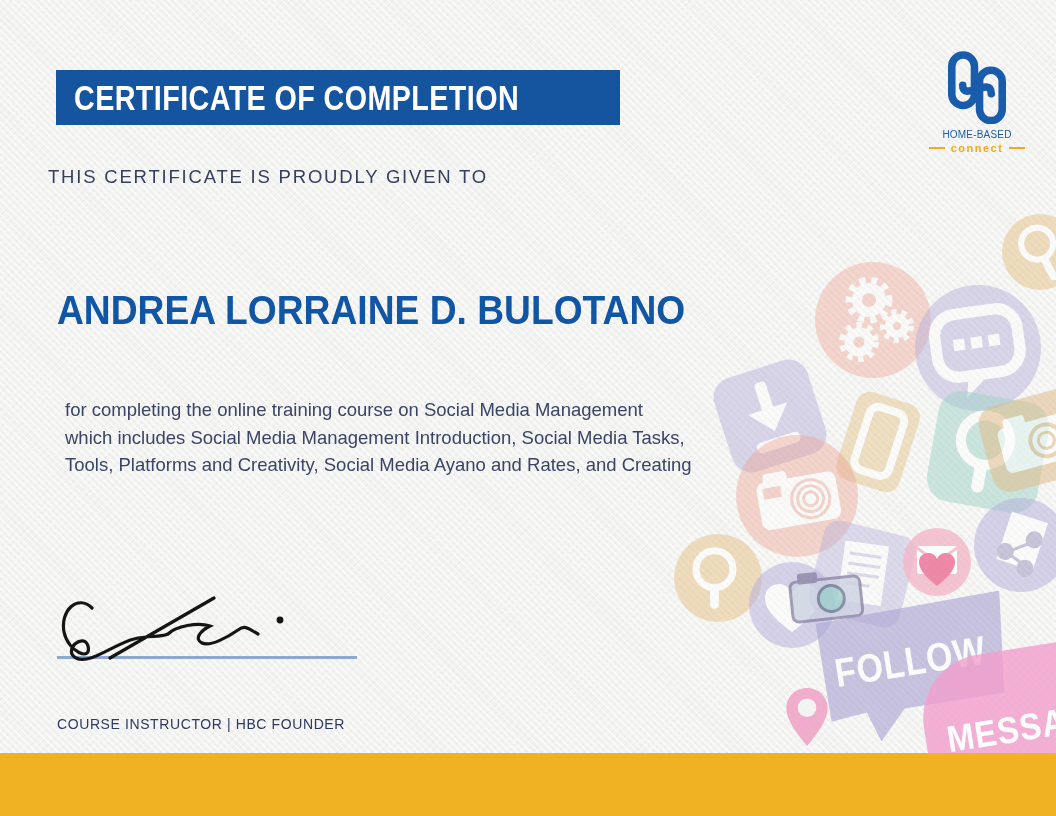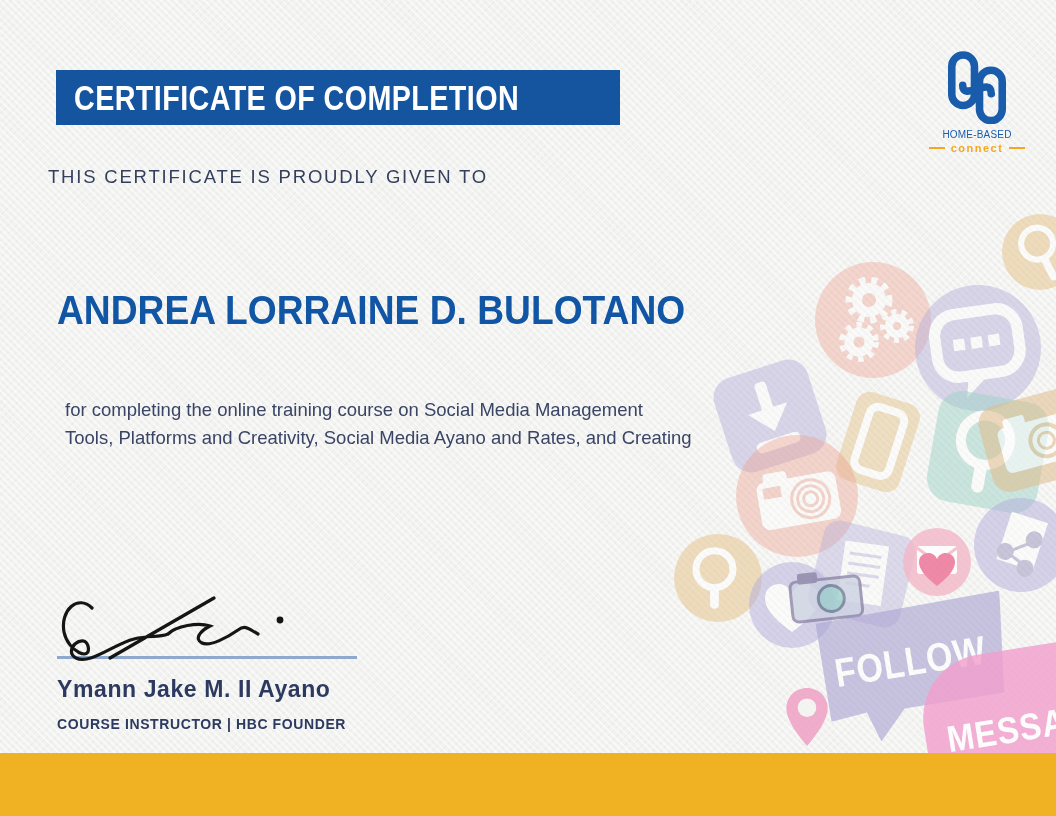--- a/index.html
+++ b/index.html
@@ -50,21 +50,21 @@
 
   
   .signature-svg{position:absolute; left:52px; top:592px; z-index:3;}
   .sig-line{position:absolute; left:57px; top:656px; width:300px; height:3px; background:#8FA9CE; z-index:2;}
   .signer-name{
     position:absolute; left:57px; top:676px; z-index:2; color:#2D3A5F;
     font-size:23px; font-weight:bold; letter-spacing:0.6px;
   }
   .signer-title{
     position:absolute; left:57px; top:716px; z-index:2; color:#2D3A5F;
-    font-size:14px; font-weight:bold; letter-spacing:0.6px;
+    font-size:14px; font-weight:normal; letter-spacing:0.6px;
   }
 
   .bottom-bar{position:absolute; left:0; bottom:0; width:100%; height:63px; background:#F0B123; z-index:4;}
 
   
   .circle{border-radius:50%;}
   .tile{border-radius:20px;}
   .d-gears{left:815px; top:262px; width:116px; height:116px; background:#eda18f; opacity:.38;}
   .d-chat{left:915px; top:285px; width:126px; height:126px; background:#b4addb; opacity:.45;}
   .d-search-top{left:1002px; top:214px; width:76px; height:76px; background:#e6c68f; opacity:.55;}
@@ -274,29 +274,29 @@
       <span class="logo-dash"></span>
     </div>
   </div>
 
   <div class="tagline">THIS CERTIFICATE IS PROUDLY GIVEN TO</div>
 
   <div class="recipient">ANDREA LORRAINE D. BULOTANO</div>
 
   <div class="bodytext">
     <div>for completing the online training course on Social Media Management</div>
+    <div>which includes Social Media Management Introduction, Social Media Tasks,</div>
     <div>Tools, Platforms and Creativity, Social Media Ayano and Rates, and Creating</div>
   </div>
 
 
   <svg class="signature-svg" width="260" height="80" viewBox="0 0 260 80">
     <path d="M40 16 C26 2 8 18 12 40 C16 60 40 70 36 54 C32 40 10 58 24 66 C38 73 62 52 82 47 C98 43 106 46 116 42
              M162 6 L58 66
              M116 42 C124 34 146 30 158 34 C148 39 142 47 150 51 C158 55 176 45 186 38 C194 32 198 38 206 42" fill="none" stroke="#151515" stroke-width="3.2" stroke-linecap="round"></path>
     <circle cx="228" cy="28" r="3.4" fill="#151515"></circle>
   </svg>
   <div class="sig-line"></div>
-  <div class="signer-name">Ymann Jake M. II Ayano</div>
   <div class="signer-title">COURSE INSTRUCTOR | HBC FOUNDER</div>
 
   <div class="bottom-bar"></div>
 
 </div>
 
 </body></html>

